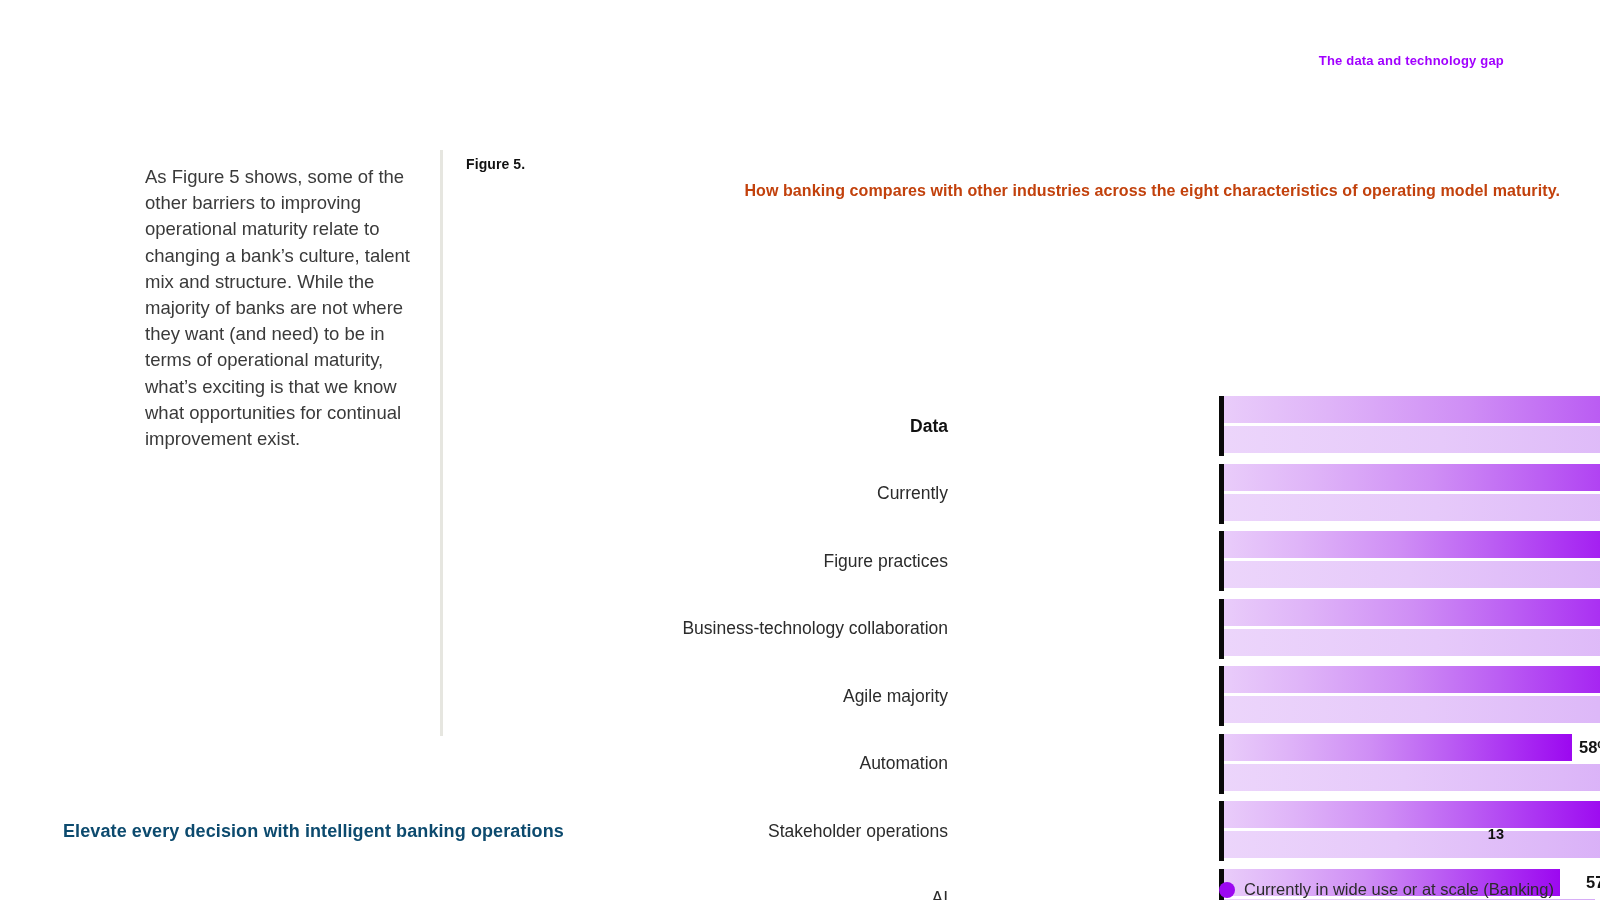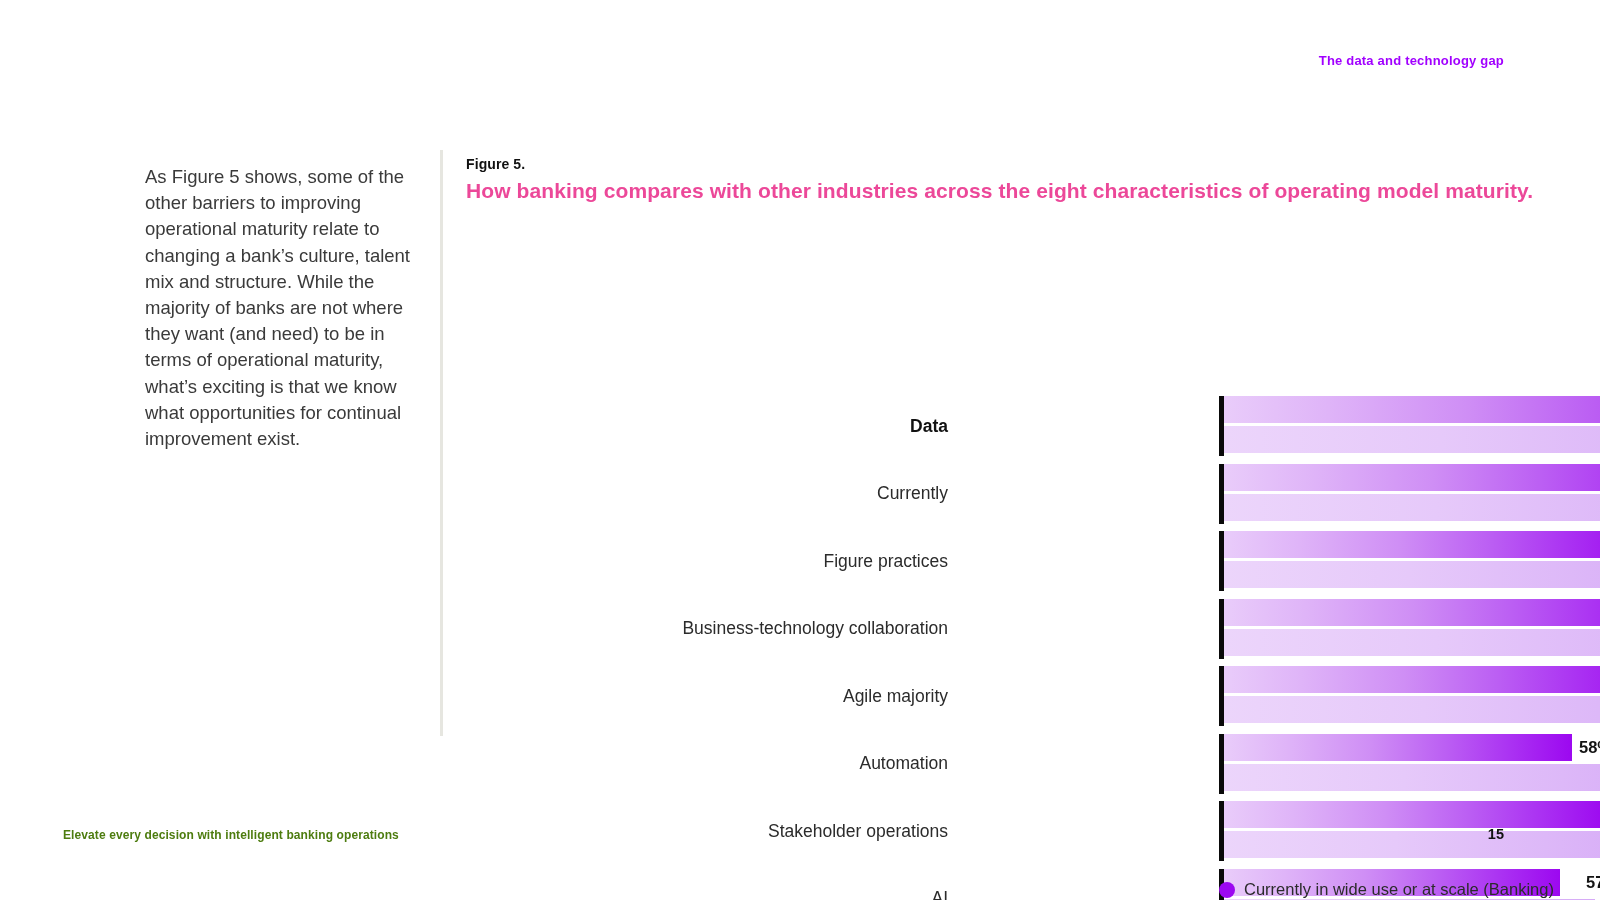--- a/index.html
+++ b/index.html
@@ -30,22 +30,22 @@
     background:#e6e6e0;
   }
 
   
   .figure{position:absolute;left:466px;top:152px;right:40px;}
   .fig-num{
     font-size:14px;font-weight:700;color:#111;line-height:25px;margin:0;
     letter-spacing:.1px;
   }
   .fig-title{
-    font-size:21px;font-weight:700;color:#ec4899;line-height:23.5px;
-    margin:2px 0 0 0;letter-spacing:.1px;
+    font-size:16px;font-weight:700;color:#c2410c;line-height:23.5px;
+    margin:2px 0 0 0;letter-spacing:.1px;text-align:right;
   }
 
   
   .chart{position:absolute;left:0px;top:240px;width:1560px;height:520px;}
   .rows{position:absolute;left:0;top:0;width:100%;}
   .row{position:relative;height:67.5px;}
 
   .cat-label{
     position:absolute;right:1078px;top:50%;transform:translateY(-50%);
     font-size:17.5px;color:#2b2b2b;white-space:nowrap;text-align:right;
@@ -80,21 +80,21 @@
 
   
   .legend{position:absolute;left:753px;top:485px;}
   .legend-row{display:flex;align-items:center;height:25px;margin-bottom:0px;}
   .swatch{width:16px;height:16px;border-radius:50%;flex:0 0 auto;margin-right:9px;}
   .legend-text{font-size:16.5px;color:#2b2b2b;line-height:25px;white-space:nowrap;}
 
   
   .footer-title{
     position:absolute;left:63px;bottom:58px;
-    font-size:12px;font-weight:700;color:#4d7c0f;letter-spacing:.1px;
+    font-size:18px;font-weight:700;color:#0c4a6e;letter-spacing:.1px;
   }
   .footer-page{
     position:absolute;right:96px;bottom:58px;
     font-size:14.5px;font-weight:700;color:#111;
   }
 </style>
 </head>
 <body>
 
 <div class="page">
@@ -200,15 +200,15 @@
       <div class="legend" id="chart-legend">
           <div class="legend-row">
             <span class="swatch" style="background: rgb(156, 8, 240);"></span>
             <span class="legend-text">Currently in wide use or at scale (Banking)</span>
           </div>
         </div>
     </div>
   </div>
 
   <div class="footer-title">Elevate every decision with intelligent banking operations</div>
-  <div class="footer-page">15</div>
+  <div class="footer-page">13</div>
 
 </div>
 
 </body></html>

